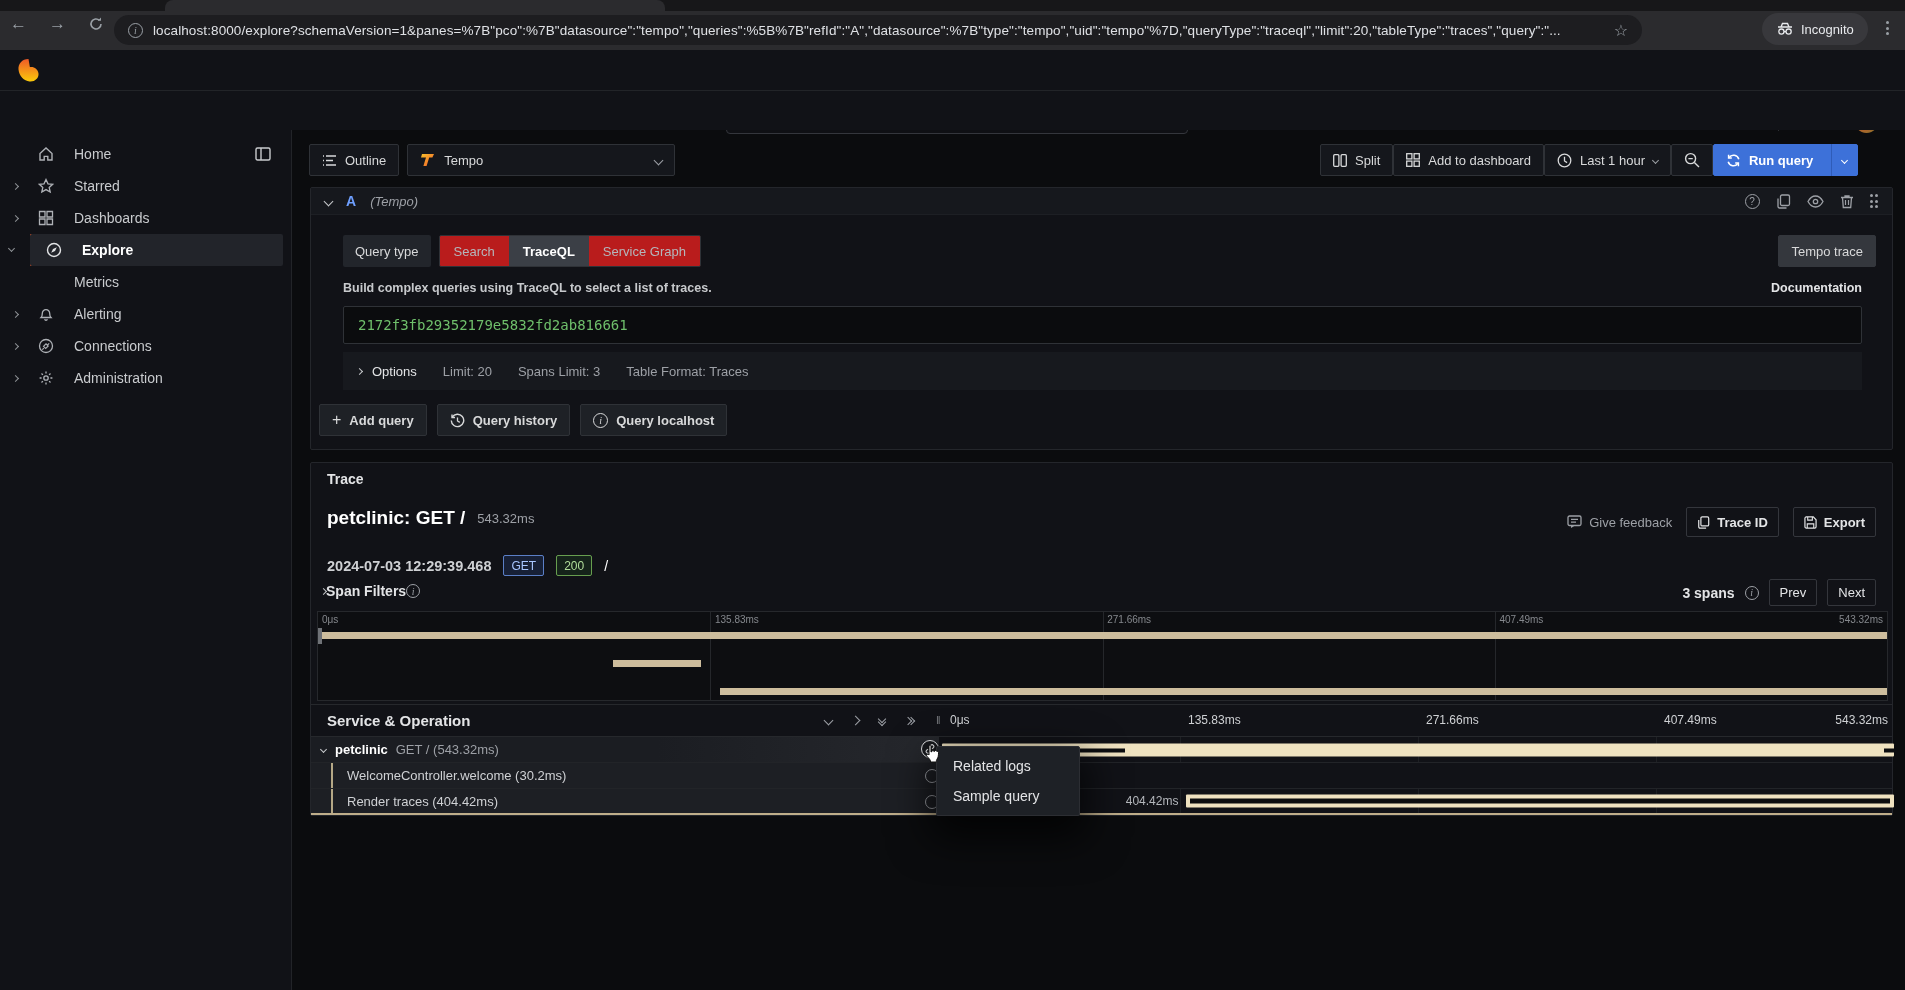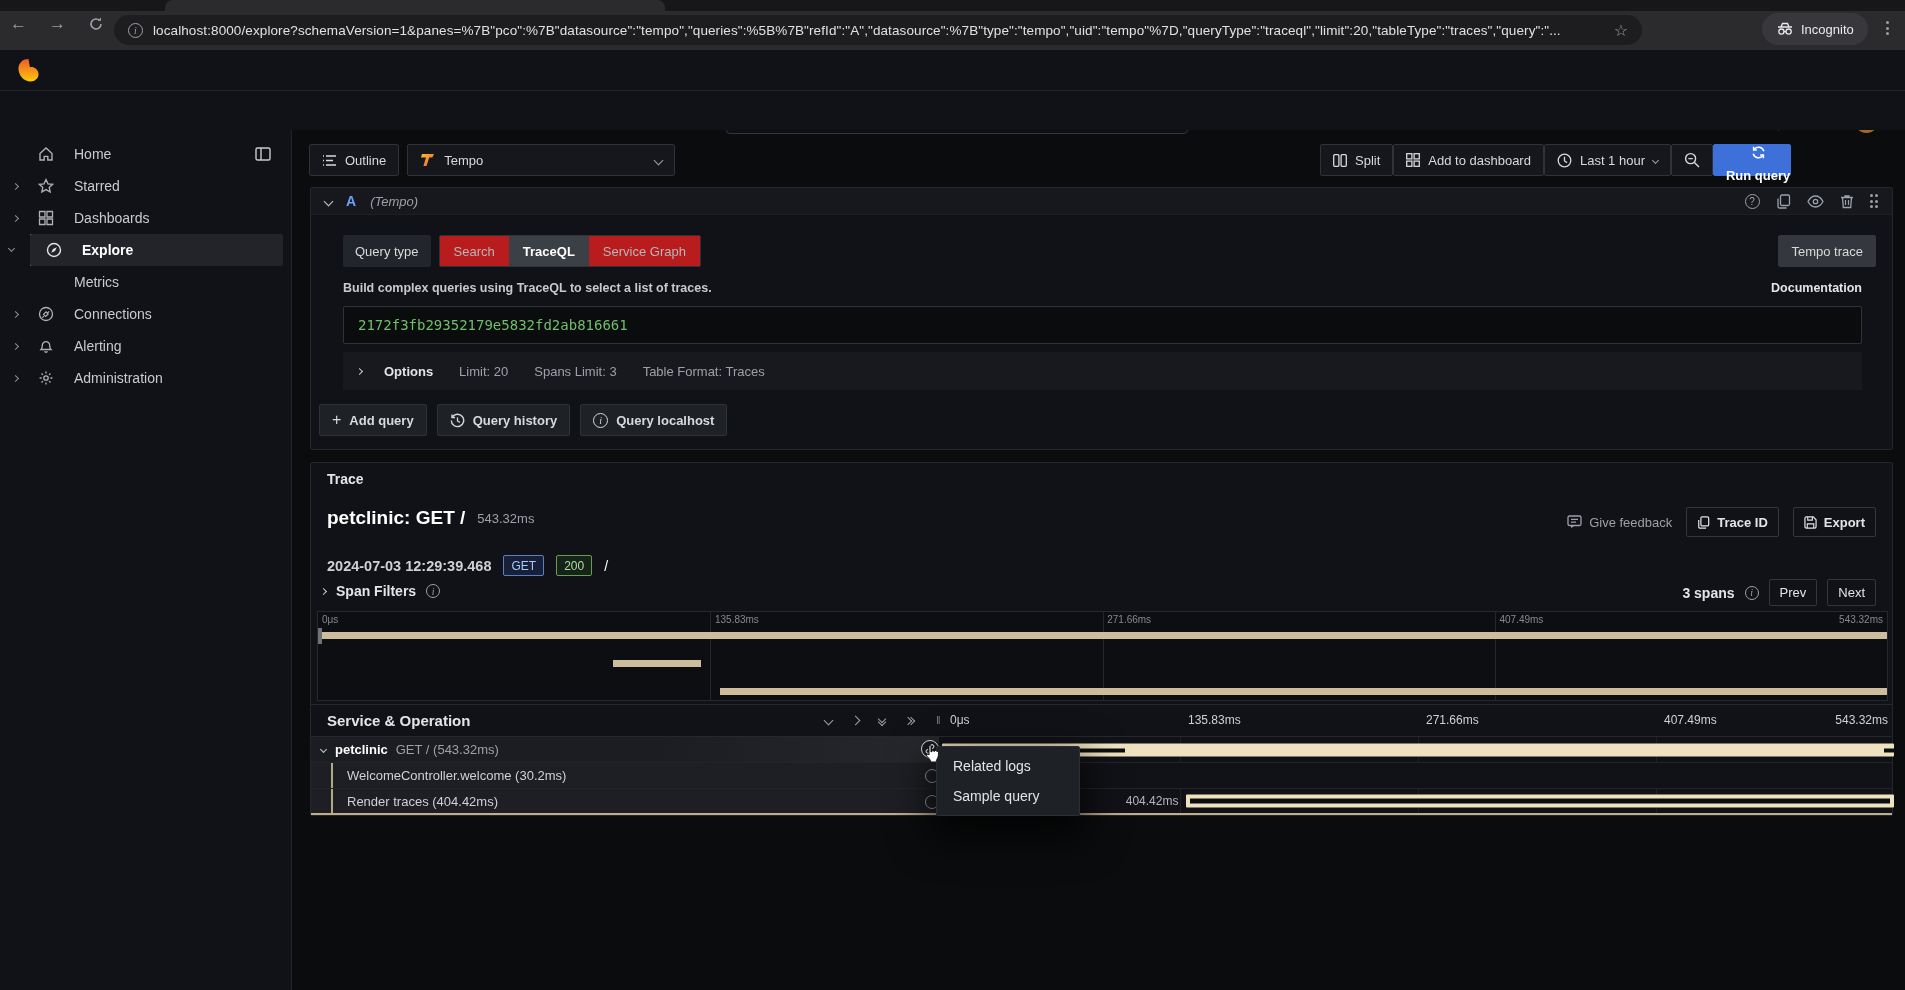--- a/index.html
+++ b/index.html
@@ -262,37 +262,37 @@
       <span class="chevslot"></span>
         <span class="icslot"></span>
       <span class="lbl">Metrics</span>
     </div>
     <div class="side-item">
       <span class="chevslot">
           <span class="chev r" style="width:5px;height:5px;"></span>
         </span>
       <span class="icslot">
         <svg width="16" height="16" viewBox="0 0 16 16">
-            <circle cx="8" cy="8" r="6.5" fill="none" stroke="#aeb1b6" stroke-width="1.3"></circle>
-            <path d="M5.5 8.3 8 5.8l2.2 2.2-2.5 2.5zM4.3 11.7l1.6-1.6M9.4 7.2l1.8-1.8" stroke="#aeb1b6" stroke-width="1.2" fill="none"></path>
-          </svg>
-      </span>
-      <span class="lbl">Connections</span>
+            <path d="M3 11.5c1-1 1.3-2.2 1.3-4A3.7 3.7 0 0 1 8 3.7a3.7 3.7 0 0 1 3.7 3.8c0 1.8.3 3 1.3 4z" fill="none" stroke="#aeb1b6" stroke-width="1.3"></path>
+            <path d="M6.6 13.3a1.5 1.5 0 0 0 2.8 0" fill="none" stroke="#aeb1b6" stroke-width="1.3"></path>
+          </svg>
+      </span>
+      <span class="lbl">Alerting</span>
     </div>
     <div class="side-item">
       <span class="chevslot">
           <span class="chev r" style="width:5px;height:5px;"></span>
         </span>
       <span class="icslot">
         <svg width="16" height="16" viewBox="0 0 16 16">
-            <path d="M3 11.5c1-1 1.3-2.2 1.3-4A3.7 3.7 0 0 1 8 3.7a3.7 3.7 0 0 1 3.7 3.8c0 1.8.3 3 1.3 4z" fill="none" stroke="#aeb1b6" stroke-width="1.3"></path>
-            <path d="M6.6 13.3a1.5 1.5 0 0 0 2.8 0" fill="none" stroke="#aeb1b6" stroke-width="1.3"></path>
-          </svg>
-      </span>
-      <span class="lbl">Alerting</span>
+            <circle cx="8" cy="8" r="6.5" fill="none" stroke="#aeb1b6" stroke-width="1.3"></circle>
+            <path d="M5.5 8.3 8 5.8l2.2 2.2-2.5 2.5zM4.3 11.7l1.6-1.6M9.4 7.2l1.8-1.8" stroke="#aeb1b6" stroke-width="1.2" fill="none"></path>
+          </svg>
+      </span>
+      <span class="lbl">Connections</span>
     </div>
     <div class="side-item">
       <span class="chevslot">
           <span class="chev r" style="width:5px;height:5px;"></span>
         </span>
       <span class="icslot">
         <svg width="16" height="16" viewBox="0 0 16 16">
             <circle cx="8" cy="8" r="2.2" fill="none" stroke="#aeb1b6" stroke-width="1.3"></circle>
             <path d="M8 1.6v2M8 12.4v2M1.6 8h2M12.4 8h2M3.5 3.5l1.4 1.4M11.1 11.1l1.4 1.4M12.5 3.5l-1.4 1.4M4.9 11.1l-1.4 1.4" stroke="#aeb1b6" stroke-width="1.3"></path>
           </svg>
@@ -358,21 +358,21 @@
       <span class="chev" style="width:5px;height:5px;color:#9da0a6;"></span>
     </span>
     <span class="btn">
       <span class="ic">
         <svg width="16" height="16" viewBox="0 0 16 16">
             <circle cx="6.6" cy="6.6" r="5" fill="none" stroke="#d8d9da" stroke-width="1.4"></circle>
             <path d="M10.4 10.4 15 15M4.4 6.6h4.4" stroke="#d8d9da" stroke-width="1.4"></path>
           </svg>
       </span>
     </span>
-    <span class="btn primary" style="padding-right:0;flex-direction:column;">
+    <span class="btn primary" style="padding-right:0;">
       <span class="ic">
         <svg width="15" height="15" viewBox="0 0 15 15">
             <path d="M12.8 6.2A5.5 5.5 0 0 0 3 4.6M2.2 8.8A5.5 5.5 0 0 0 12 10.4" fill="none" stroke="#fff" stroke-width="1.5"></path>
             <path d="M2.6 1.8v3.2h3.2M12.4 13.2V10h-3.2" fill="none" stroke="#fff" stroke-width="1.5"></path>
           </svg>
       </span>
       <span style="font-weight:bold;">Run query</span>
       <span style="display:inline-flex;align-items:center;justify-content:center;width:26px;height:32px;border-left:1px solid #2f5cb8;margin-left:10px;">
         <span class="chev" style="width:5px;height:5px;color:#fff;"></span>
       </span>
@@ -432,21 +432,21 @@
       <span style="margin-left:auto; color:#e3e4e6; font-weight:bold; font-size:12.5px;">Documentation</span>
     </div>
 
     <div id="qinput" class="abs">
       <span class="code">2172f3fb29352179e5832fd2ab816661</span>
     </div>
 
     <div id="optrow" class="abs">
       <span class="row" style="gap:10px; color:#e3e4e6;">
         <span class="chev r" style="width:5px;height:5px;color:#c7c9cc;"></span>
-        <span style="font-weight:bold;margin-left:12px;">Options</span>
+        <span style="font-weight:normal;">Options</span>
       </span>
       <span>Limit: 20</span>
       <span>Spans Limit: 3</span>
       <span>Table Format: Traces</span>
     </div>
 
     <div class="abs row" style="left:8px; top:216px; gap:10px;">
       <span class="btn" style="background:#1e2126;">
         <span style="font-size:16px; line-height:1;">+</span>
         <span style="font-weight:bold;">Add query</span>
@@ -506,21 +506,21 @@
       </span>
     </div>
 
     <div class="abs row" style="left:16px; top:92px; gap:12px;">
       <span style="font-size:14.5px; color:#cfd1d4; font-weight:bold;">2024-07-03 12:29:39.468</span>
       <span class="badge get">GET</span>
       <span class="badge ok">200</span>
       <span style="color:#fff; font-size:14px;">/</span>
     </div>
 
-    <div class="abs row" style="left:10px; top:120px; gap:10px;">
+    <div class="abs row" style="left:10px; top:120px; ">
       <span class="chev r" style="width:5px;height:5px;color:#c7c9cc;"></span>
       <span style="font-weight:bold; font-size:14px; color:#e3e4e6;">Span Filters</span>
       <span class="circle-i" style="width:14px;height:14px;border-color:#9da0a6;color:#9da0a6;">i</span>
     </div>
     <div class="abs row" style="right:16px; top:116px; gap:10px;">
       <span style="font-weight:bold; font-size:14px; color:#e3e4e6;">3 spans</span>
       <span class="circle-i" style="width:14px;height:14px;border-color:#9da0a6;color:#9da0a6;">i</span>
       <span class="sm-btn">
           <span>Prev</span>
         </span>

